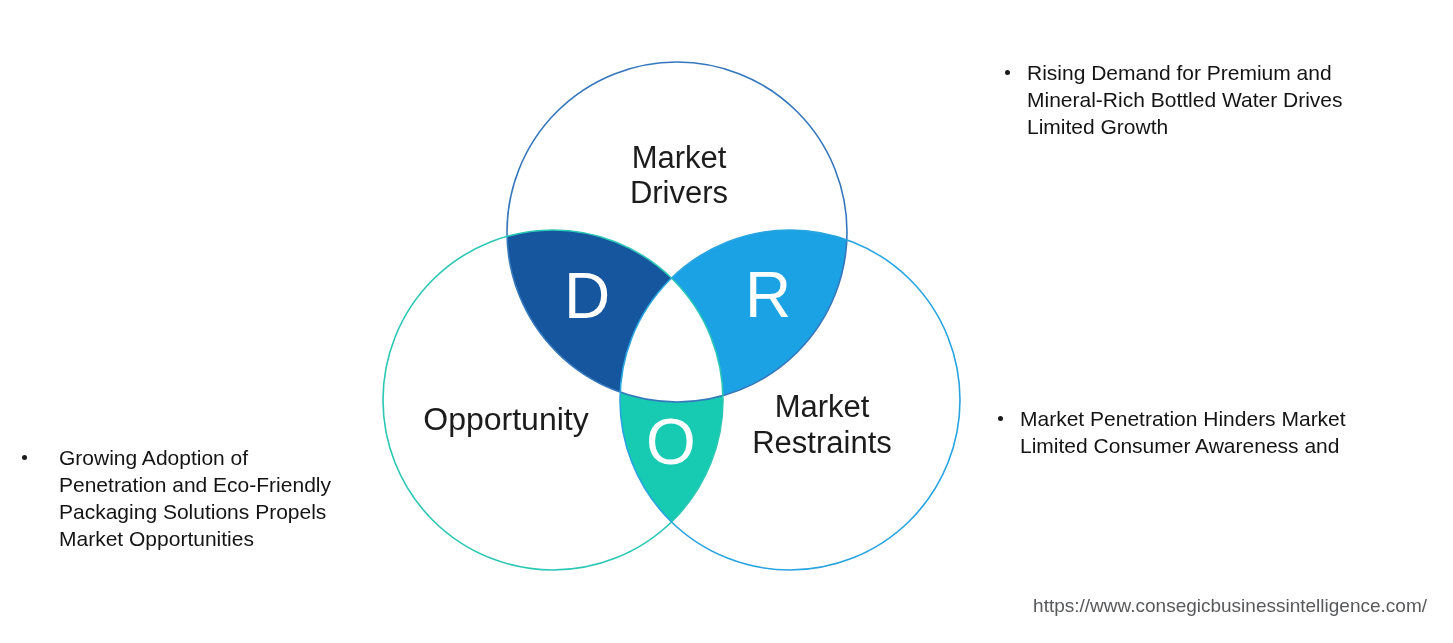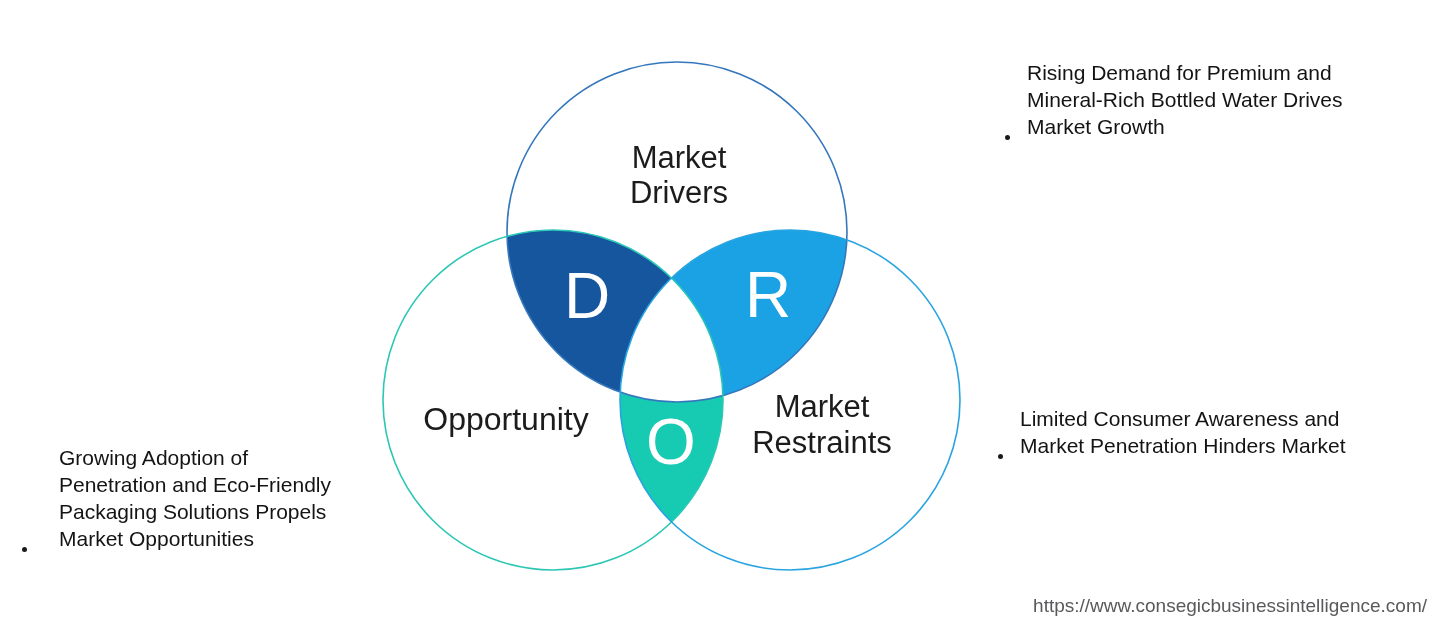--- a/index.html
+++ b/index.html
@@ -25,21 +25,21 @@
     font-family: "Liberation Sans", sans-serif;
     font-size: 31px;
     font-weight: 400;
     fill: #1c1c1c;
     text-anchor: middle;
   }
 
   .note {
     position: absolute;
     display: flex;
-    align-items: flex-end;
+    align-items: flex-start;
   }
   .note .dot {
     width: 5px;
     height: 5px;
     border-radius: 50%;
     background: #1a1a1a;
     margin-top: 11px;
     flex: 0 0 auto;
   }
   .note .note-text {
@@ -104,29 +104,29 @@
     <text class="venn-label" x="506" y="430" style="font-size:32px">Opportunity</text>
     <text class="venn-label" x="822" y="417">Market</text>
     <text class="venn-label" x="822" y="453">Restraints</text>
   </svg>
 
   <div class="note" id="note-right-top" style="left:1005px; top:59px;">
     <span class="dot"></span>
     <div class="note-text">
       <div>Rising Demand for Premium and</div>
       <div>Mineral-Rich Bottled Water Drives</div>
-      <div>Market Growth</div>
+      <div>Limited Growth</div>
     </div>
   </div>
 
   <div class="note" id="note-right-mid" style="left:998px; top:405px;">
     <span class="dot"></span>
     <div class="note-text">
+      <div>Market Penetration Hinders Market</div>
       <div>Limited Consumer Awareness and</div>
-      <div>Market Penetration Hinders Market</div>
     </div>
   </div>
 
   <div class="note" id="note-left" style="left:22px; top:444px;">
     <span class="dot"></span>
     <div class="note-text">
       <div>Growing Adoption of</div>
       <div>Penetration and Eco-Friendly</div>
       <div>Packaging Solutions Propels</div>
       <div>Market Opportunities</div>

